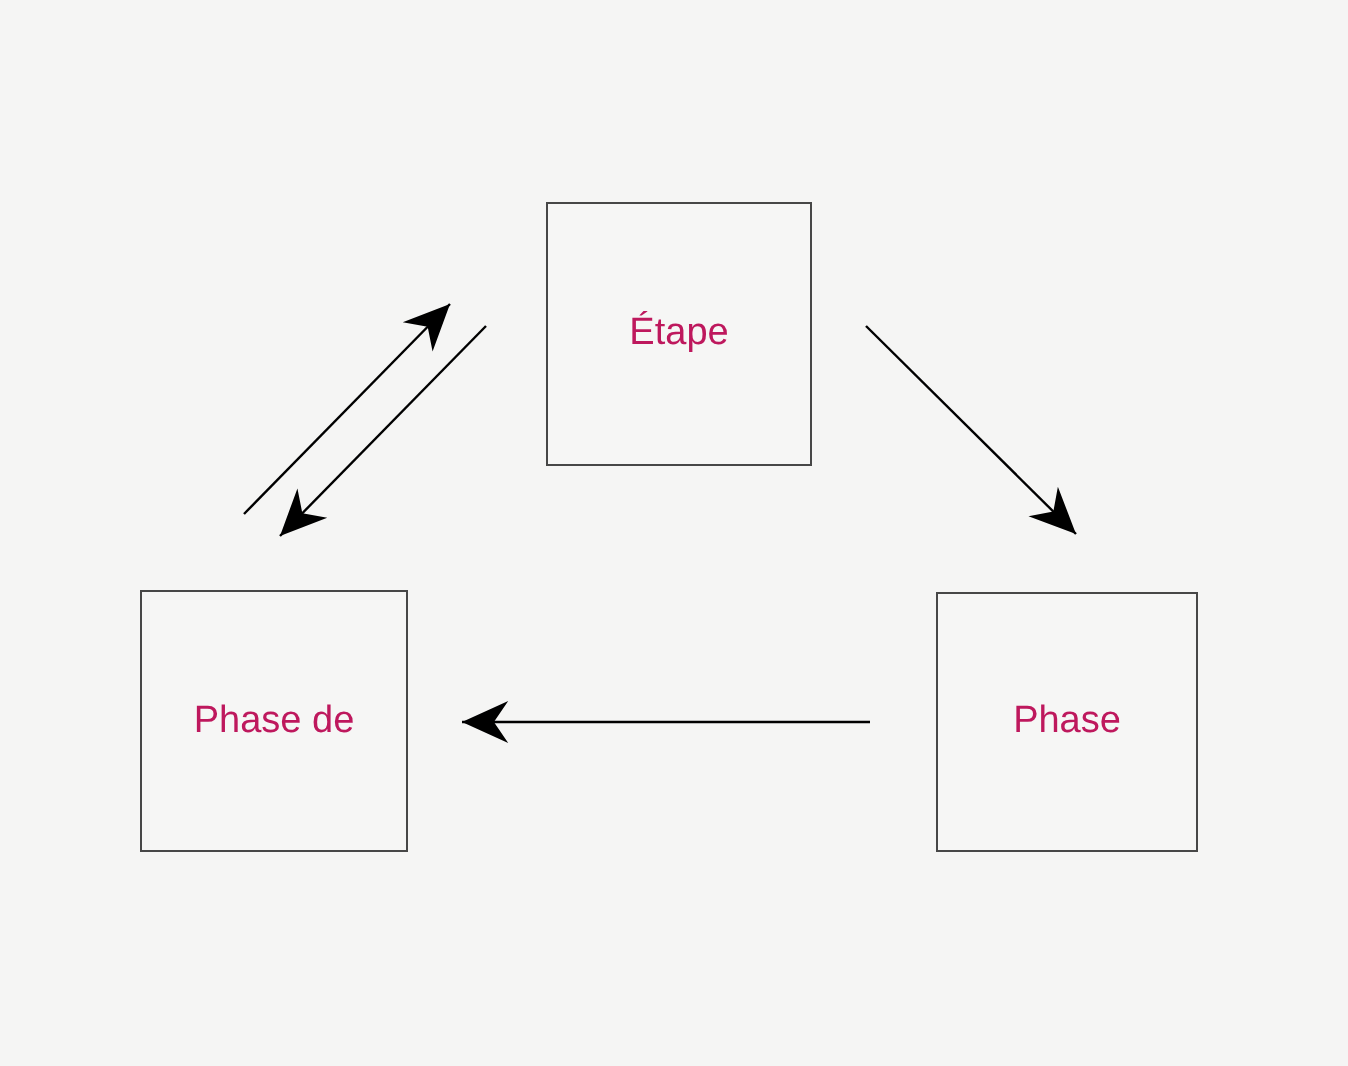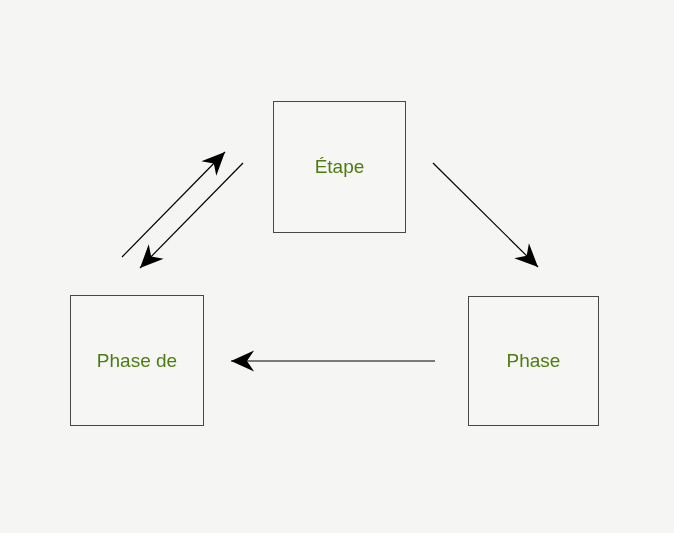--- a/index.html
+++ b/index.html
@@ -32,21 +32,21 @@
   .node {
     position: absolute;
     border: 1px solid #474747;
     background: #f6f6f5;
     display: flex;
     flex-direction: column;
     align-items: center;
     justify-content: center;
     text-align: center;
     box-sizing: border-box;
-    color: #4d7c0f;
+    color: #be185d;
     font-size: 19px;
     line-height: 28px;
   }
   .node-armement {
     left: 273px;
     top: 101px;
     width: 133px;
     height: 132px;
   }
   .node-desarmement {

